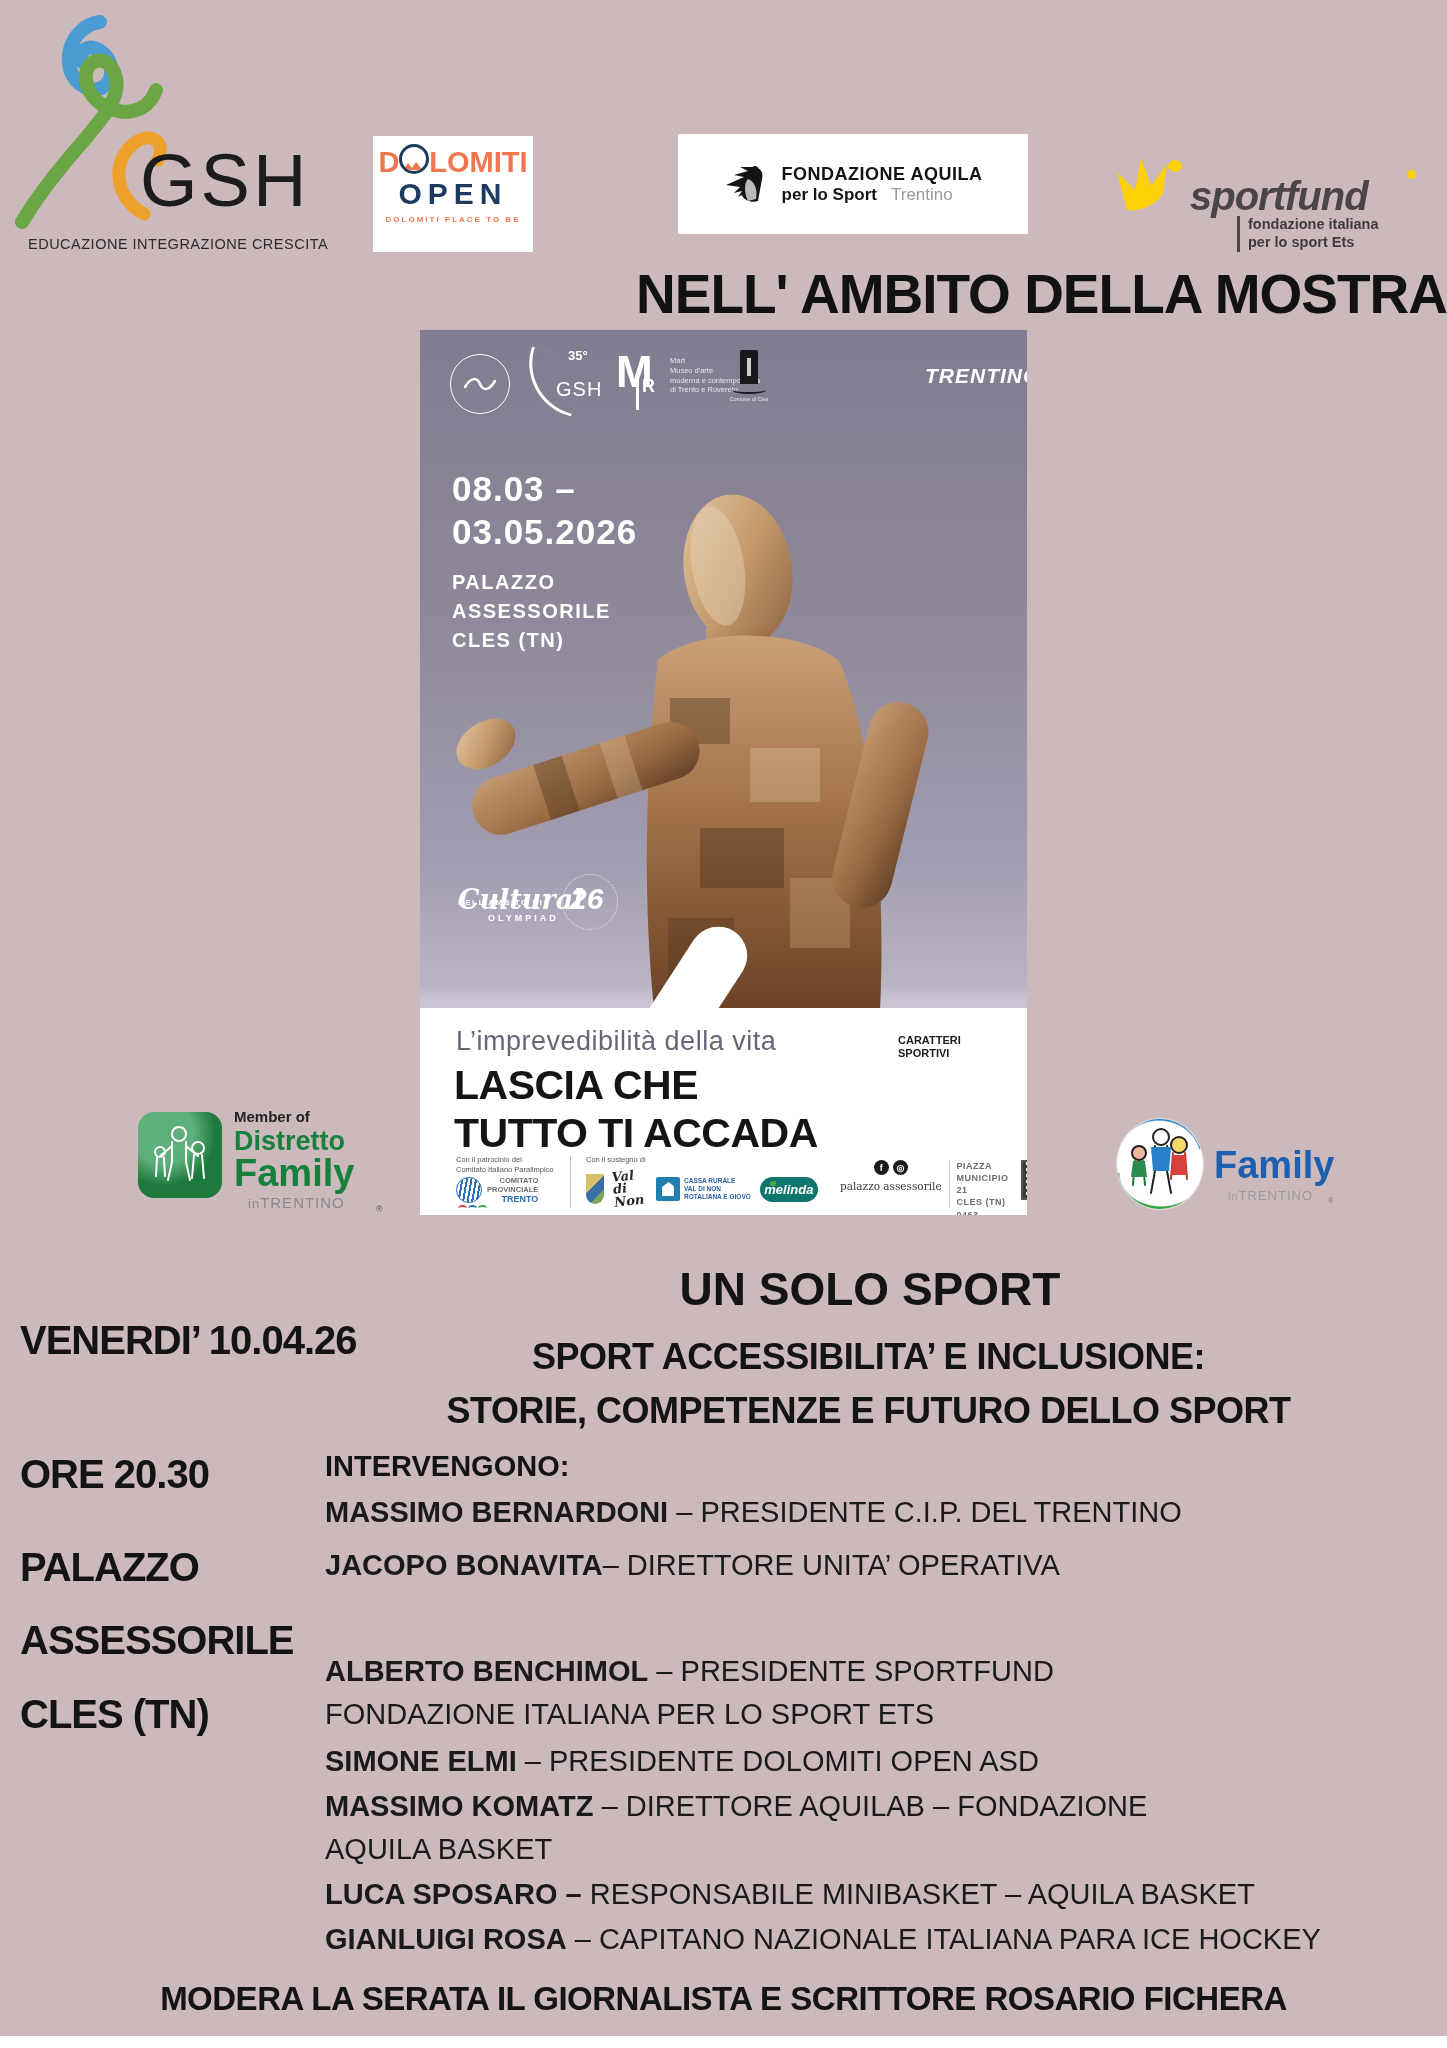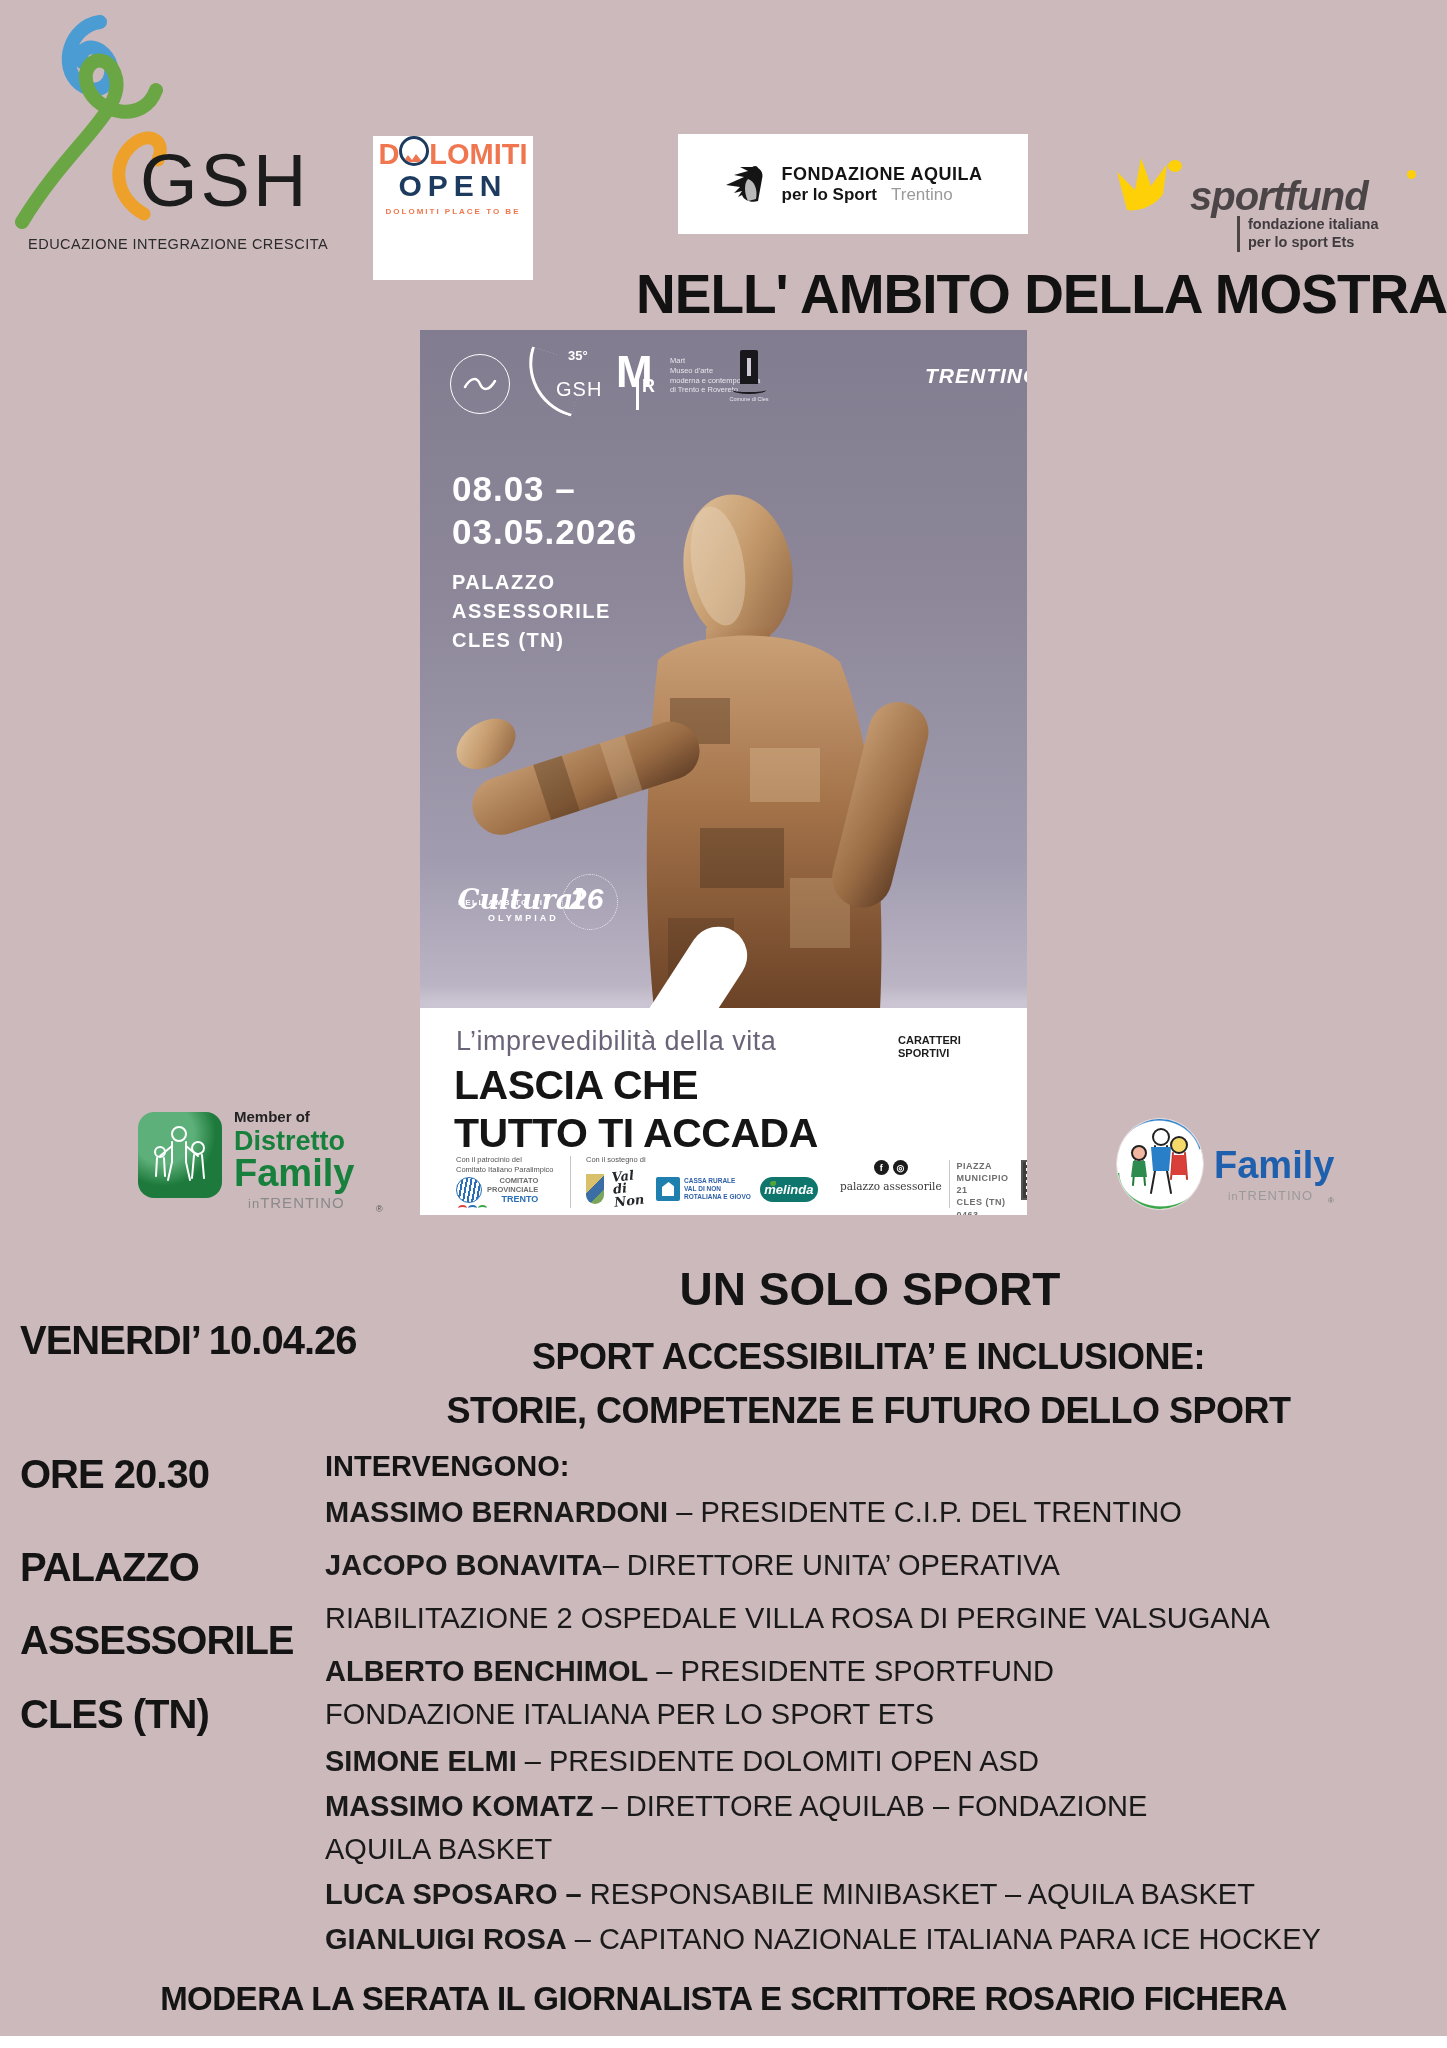--- a/index.html
+++ b/index.html
@@ -8,21 +8,21 @@
   .abs{position:absolute;}
 
   
   .gsh-logo{left:14px;top:8px;width:300px;height:250px;}
   .gsh-name{position:absolute;left:126px;top:130px;font-size:74px;font-weight:400;
             letter-spacing:3px;color:#1c1c1c;}
   .gsh-tagline{position:absolute;left:14px;top:228px;font-size:14.5px;font-weight:500;
                letter-spacing:.5px;color:#2b2b2b;white-space:nowrap;}
 
   .white-card{background:#ffffff;}
-  .dolomiti-card{left:373px;top:136px;width:160px;height:144px;text-align:center;box-sizing:border-box;}
+  .dolomiti-card{left:373px;top:136px;width:160px;height:116px;text-align:center;padding-top:8px;box-sizing:border-box;}
   .dolomiti-line1{font-size:29px;font-weight:800;color:#f0764f;letter-spacing:0px;line-height:1.05;}
   .o-ring{display:inline-block;width:24px;height:24px;border:3px solid #1d3a5f;border-radius:50%;
           vertical-align:-2px;position:relative;overflow:hidden;}
   .o-ring svg{position:absolute;left:1px;bottom:1px;}
   .dolomiti-line2{font-size:30px;font-weight:600;color:#1d3a5f;letter-spacing:6px;line-height:1.1;}
   .dolomiti-tag{font-size:8px;font-weight:700;color:#f0764f;letter-spacing:2px;margin-top:5px;}
 
   .aquila-card{left:678px;top:134px;width:350px;height:100px;display:flex;align-items:center;justify-content:center;gap:10px;}
   .aquila-text1{font-size:18px;font-weight:800;color:#141414;letter-spacing:.5px;}
   .aquila-text2{font-size:17px;font-weight:700;color:#141414;}
@@ -411,21 +411,20 @@
   <div class="abs ev-left" style="left:20px;top:1692px">CLES (TN)</div>
 
   <div class="abs" style="left:560px;top:1262px;width:620px;text-align:center;font-size:46px;font-weight:700;color:#141414">UN SOLO SPORT</div>
   <div class="abs ev-sub" style="top:1336px">SPORT ACCESSIBILITA’ E INCLUSIONE:</div>
   <div class="abs ev-sub" style="top:1390px">STORIE, COMPETENZE E FUTURO DELLO SPORT</div>
 
   <div class="abs ev-label">INTERVENGONO:</div>
 
   <div class="abs spk" style="top:1496px"><span class="spk-name">MASSIMO BERNARDONI</span><span class="spk-role"> – PRESIDENTE C.I.P. DEL TRENTINO</span></div>
   <div class="abs spk" style="top:1549px"><span class="spk-name">JACOPO BONAVITA</span><span class="spk-role">– DIRETTORE UNITA’ OPERATIVA</span></div>
-  <div class="abs spk" style="top:1602px"><span class="spk-name"></span><span class="spk-role">RIABILITAZIONE 2 OSPEDALE VILLA ROSA DI PERGINE VALSUGANA</span></div>
   <div class="abs spk" style="top:1655px"><span class="spk-name">ALBERTO BENCHIMOL</span><span class="spk-role"> – PRESIDENTE SPORTFUND</span></div>
   <div class="abs spk" style="top:1698px"><span class="spk-name"></span><span class="spk-role">FONDAZIONE ITALIANA PER LO SPORT ETS</span></div>
   <div class="abs spk" style="top:1745px"><span class="spk-name">SIMONE ELMI</span><span class="spk-role"> – PRESIDENTE DOLOMITI OPEN ASD</span></div>
   <div class="abs spk" style="top:1790px"><span class="spk-name">MASSIMO KOMATZ</span><span class="spk-role"> – DIRETTORE AQUILAB – FONDAZIONE</span></div>
   <div class="abs spk" style="top:1833px"><span class="spk-name"></span><span class="spk-role">AQUILA BASKET</span></div>
   <div class="abs spk" style="top:1878px"><span class="spk-name">LUCA SPOSARO –</span><span class="spk-role"> RESPONSABILE MINIBASKET – AQUILA BASKET</span></div>
   <div class="abs spk" style="top:1923px"><span class="spk-name">GIANLUIGI ROSA</span><span class="spk-role"> – CAPITANO NAZIONALE ITALIANA PARA ICE HOCKEY</span></div>
 
   <div class="abs moderator">MODERA LA SERATA IL GIORNALISTA E SCRITTORE ROSARIO FICHERA</div>
   <div class="abs footer-strip"></div>

